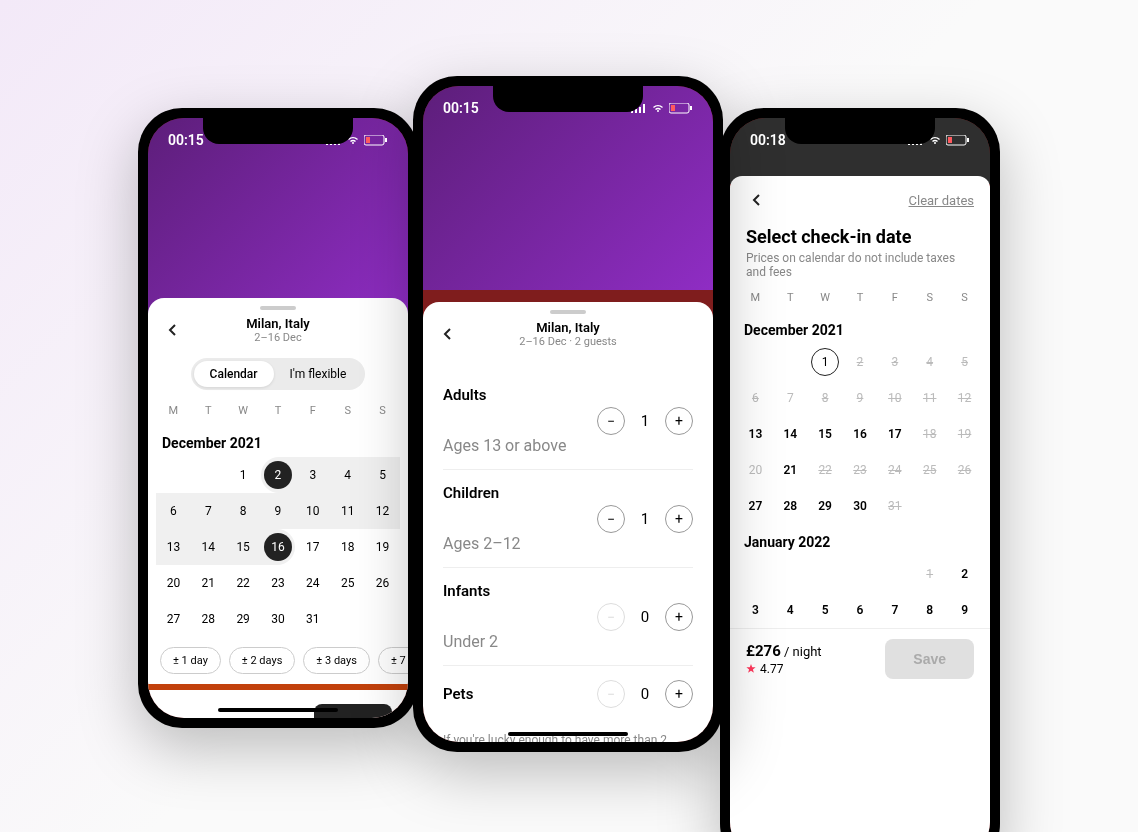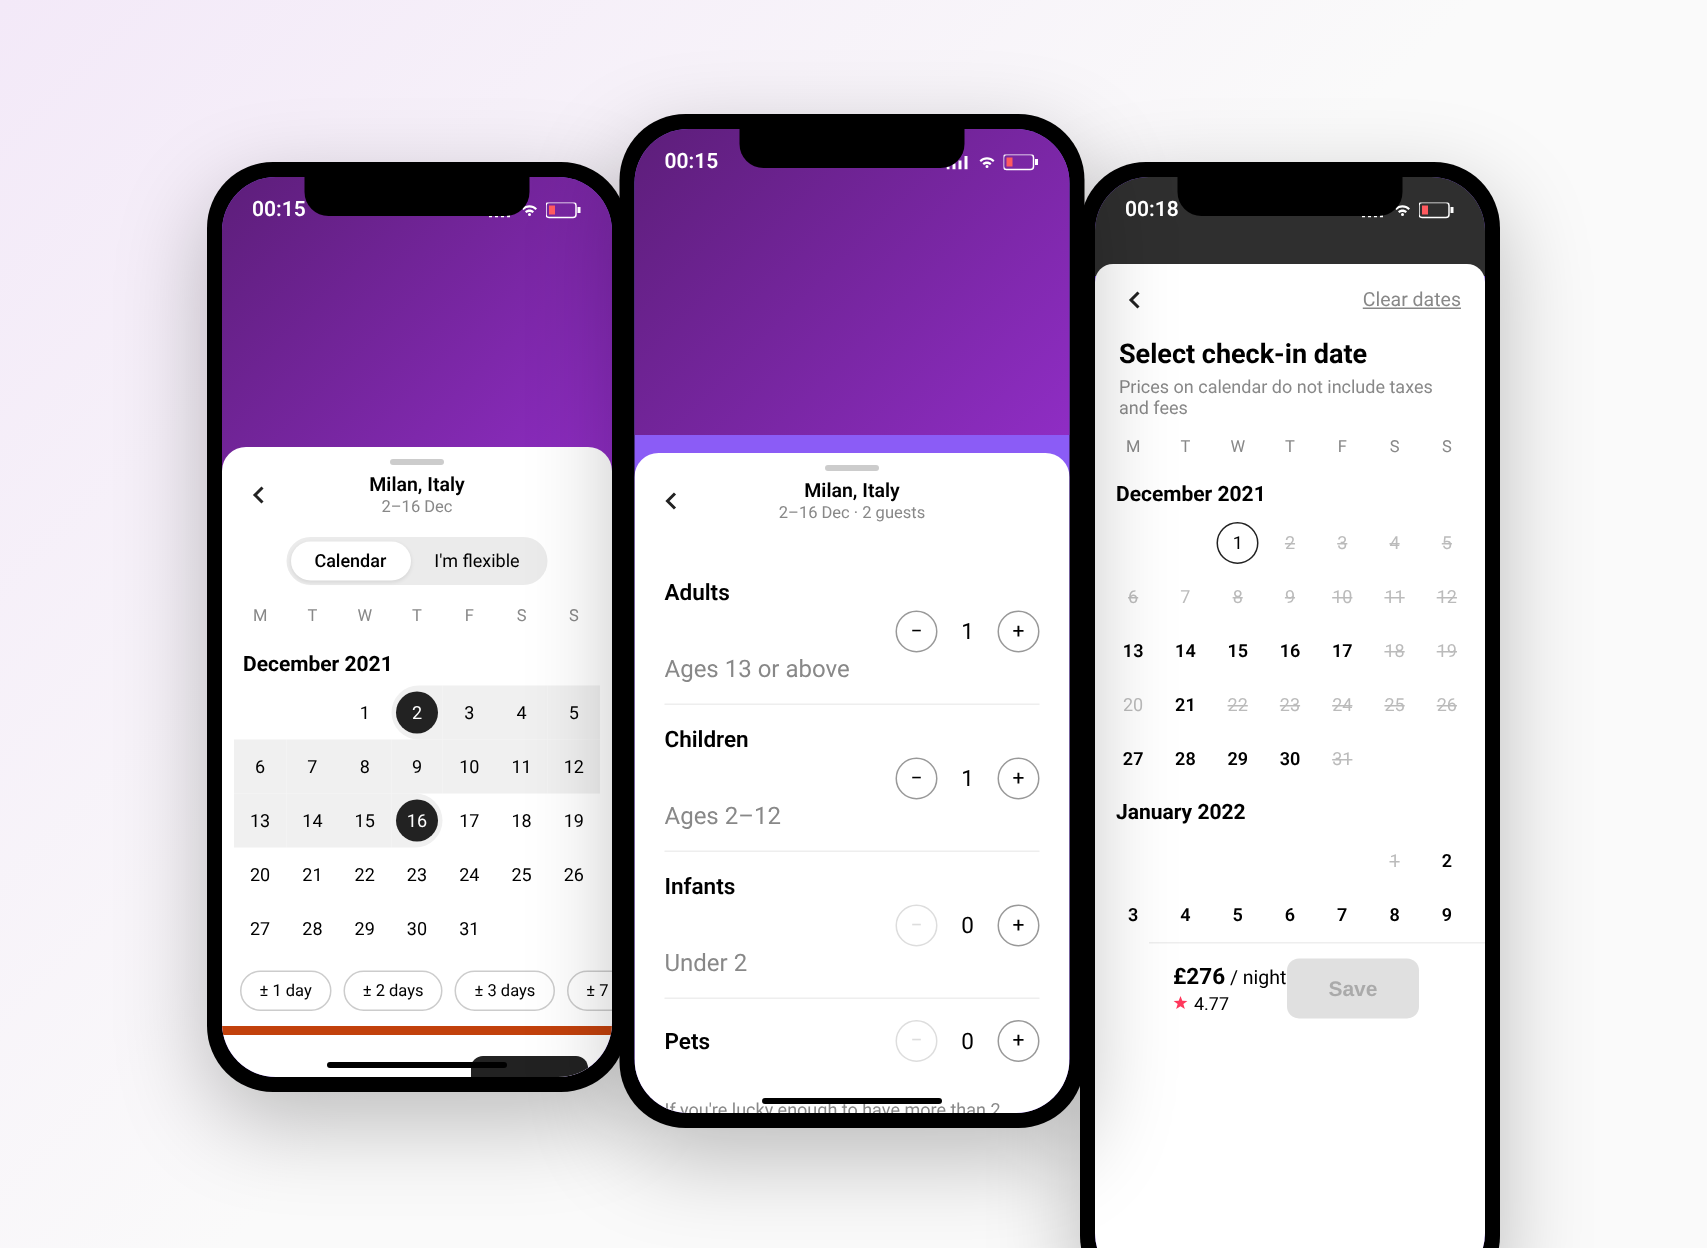--- a/index.html
+++ b/index.html
@@ -18,21 +18,21 @@
   border-radius: 44px;
   background: #000;
   padding: 10px;
   box-shadow: 0 20px 60px rgba(0,0,0,.25);
 }
 .phone-screen {
   width: 100%;
   height: 100%;
   border-radius: 36px;
   overflow: hidden;
-  background: #8b5cf6;
+  background: #7f1d1d;
   position: relative;
 }
 .notch {
   position: absolute;
   top: 0;
   left: 50%;
   transform: translateX(-50%);
   width: 150px;
   height: 26px;
   background: #000;
@@ -289,24 +289,23 @@
   padding: 6px 16px 4px 16px;
 }
 .sel-sub {
   font-size: 12px;
   color: #888;
   padding: 0 16px 12px 16px;
 }
 .price-foot {
   display: flex;
   align-items: center;
-  justify-content: flex-start;
+  justify-content: space-between;
   border-top: 1px solid #eee;
   padding: 10px 16px 20px 16px;
-  margin-left: 36px;
 }
 .price-left { font-size: 13px; }
 .price-big { font-size: 15px; font-weight: 700; }
 .rating-row { display: flex; align-items: center; gap: 4px; font-size: 12px; margin-top: 2px;}
 .save-btn {
   background: #e0e0e0;
   color: #aaa;
   border: none;
   border-radius: 8px;
   padding: 12px 28px;

